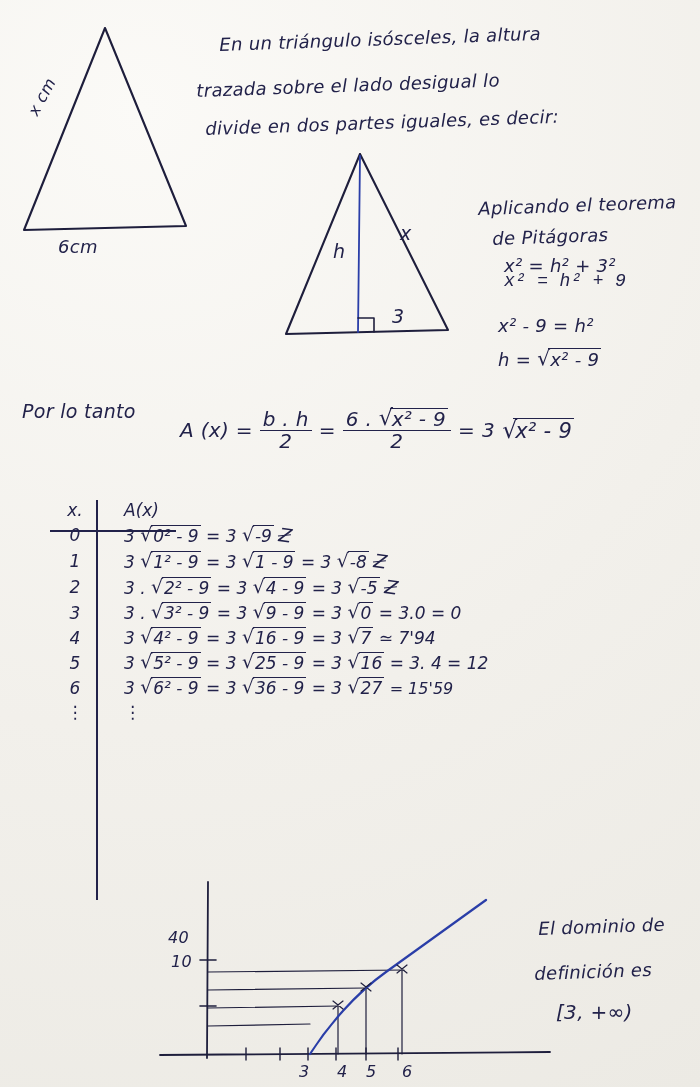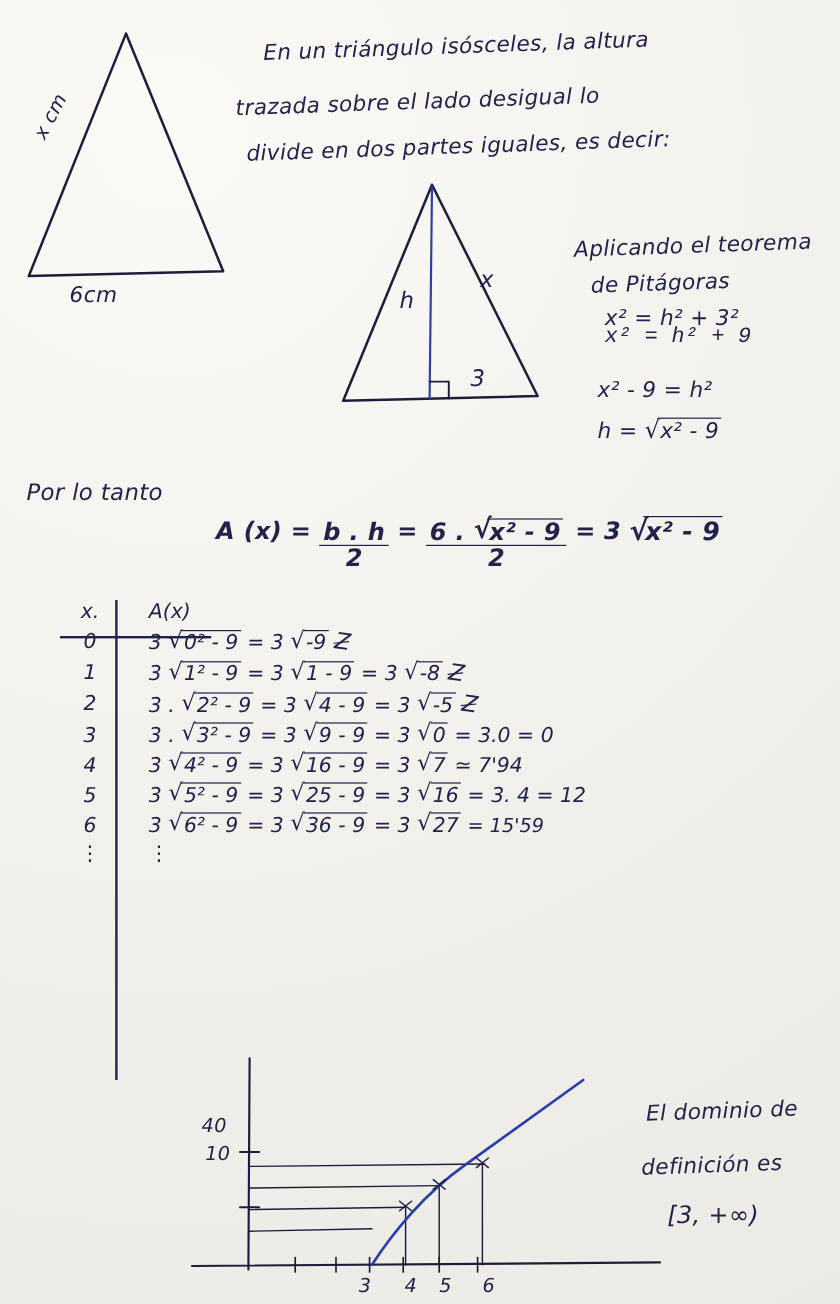--- a/index.html
+++ b/index.html
@@ -29,21 +29,21 @@
   .t16{font-size:16px;}
   .t18{font-size:18px;}
   .t19{font-size:19px;}
   .t20{font-size:20px;}
 
   .rot-n18{transform:rotate(-62deg);transform-origin:left top;}
   .rot-n3{transform:rotate(-2deg);transform-origin:left top;}
 
   
   .frac{display:inline-block;text-align:center;vertical-align:middle;line-height:1.05;}
-  .frac .num{display:block;padding:0 3px;margin-top:24px;}
+  .frac .num{display:block;padding:0 3px;}
   .frac .den{display:block;border-top:1.6px solid #22224a;padding:0 3px;}
 
   
   .rad{display:inline-block;position:relative;padding-left:11px;}
   .rad:before{
     content:"\221A";position:absolute;left:0;top:-2px;font-size:1.12em;
   }
   .rad .bar{display:inline-block;border-top:1.5px solid #22224a;padding:0 2px;}
 
   
@@ -110,21 +110,21 @@
   <span>x² - 9 =</span>
   <span>h²</span>
 </div>
 <div class="abs hand t18 txt" style="left:498px;top:348px;">
   <span>h =</span>
   <span class="rad"><span class="bar">x² - 9</span></span>
 </div>
 
 <div class="abs hand t19 txt" style="left:22px;top:400px;">Por lo tanto</div>
 
-<div class="abs hand t20 txt" style="left:180px;top:408px;display:flex;align-items:center;gap:7px;font-weight:bold;">
+<div class="abs hand t20 txt" style="left:180px;top:408px;display:flex;align-items:center;gap:7px;">
   <span>A (x) =</span>
   <span class="frac">
     <span class="num">b . h</span>
     <span class="den">2</span>
   </span>
   <span>=</span>
   <span class="frac">
     <span class="num">
       <span>6 .</span>
       <span class="rad"><span class="bar">x² - 9</span></span>

